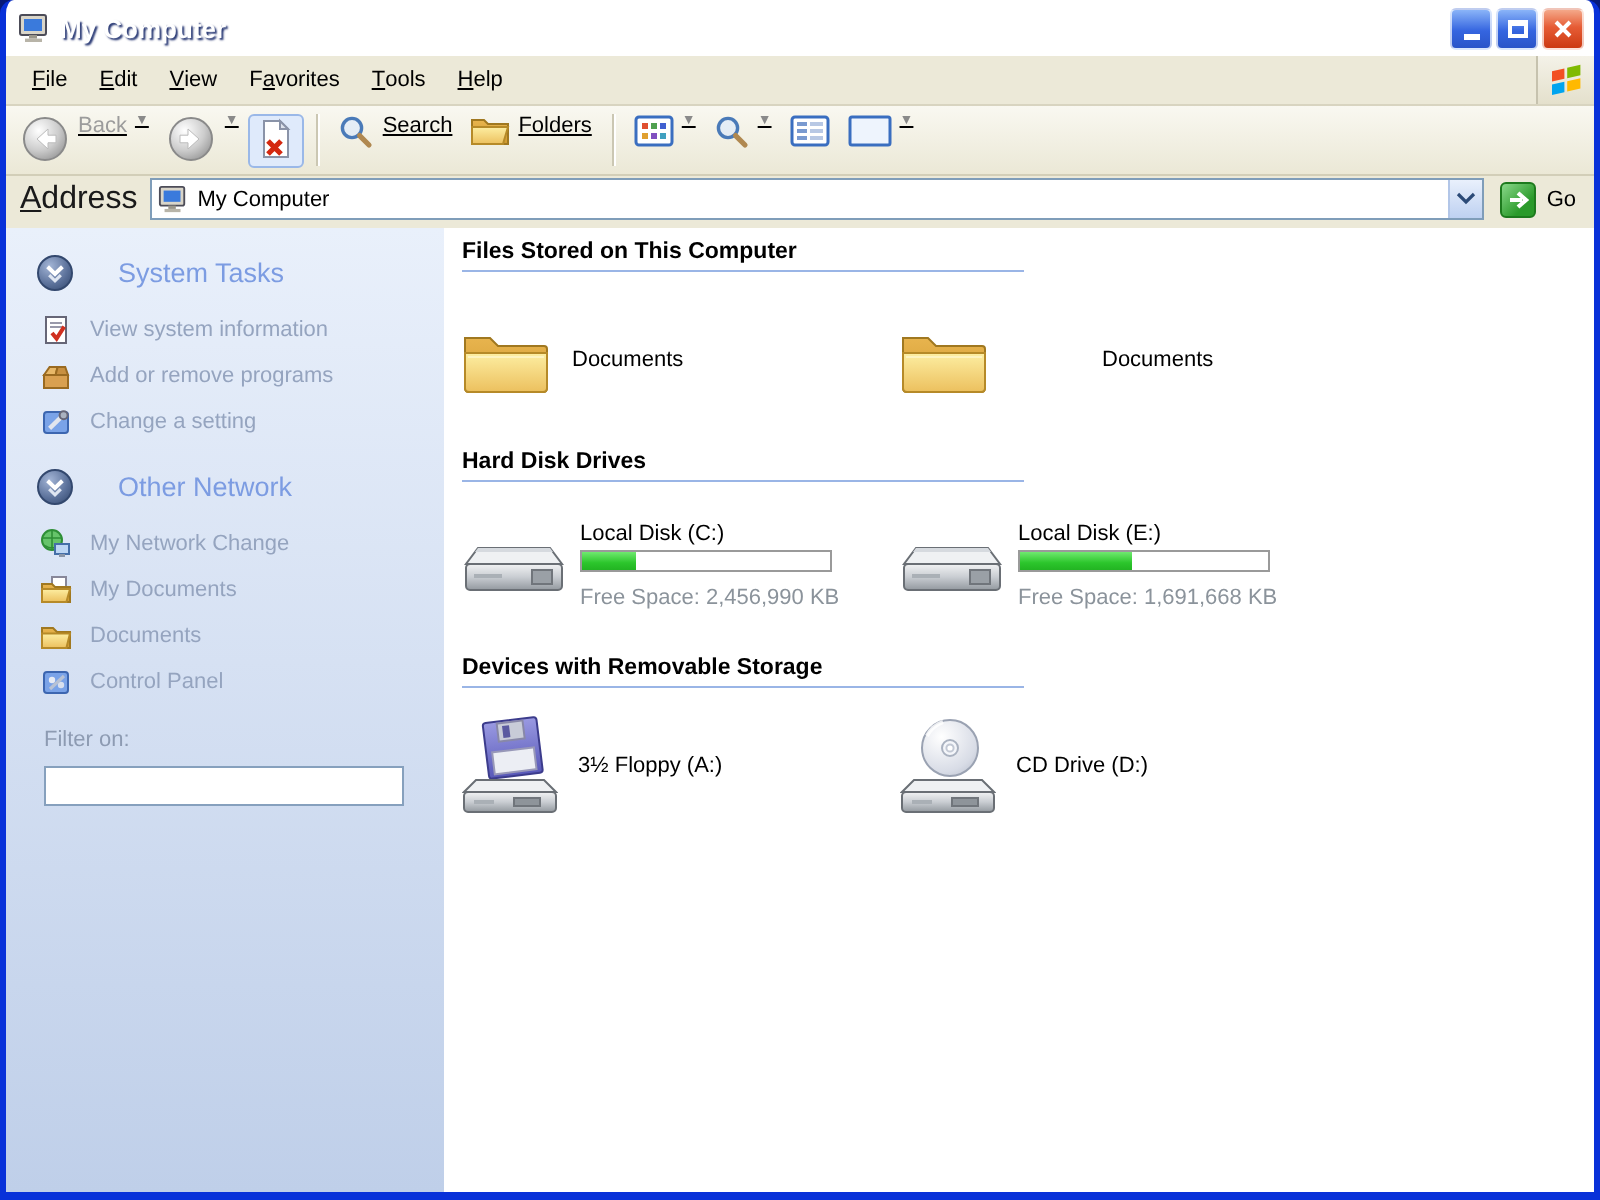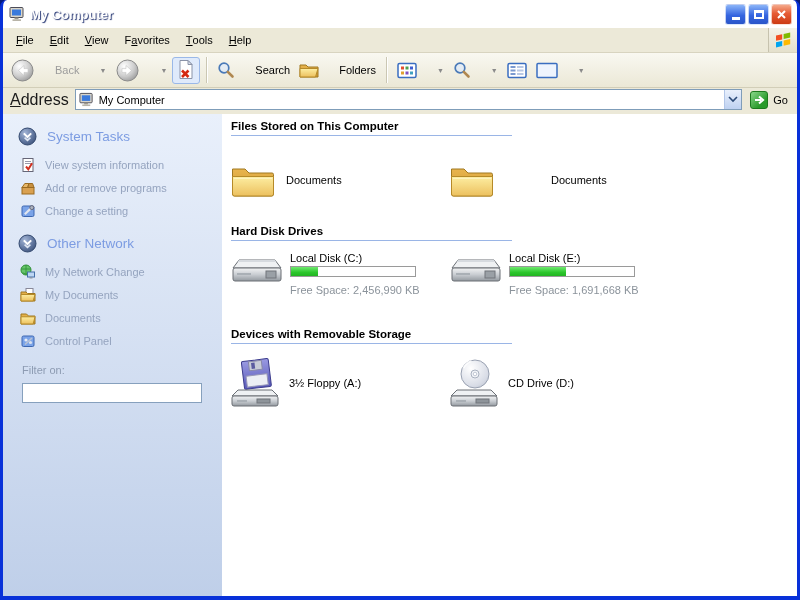--- a/index.html
+++ b/index.html
@@ -20,21 +20,21 @@
   .glyph-max{width:10px;height:9px;border:2px solid #fff;border-top-width:3px;}
   
   .menubar{height:25px;flex:0 0 25px;background:#ece9d8;display:flex;align-items:stretch;
     padding-left:5px;border-bottom:1px solid #d8d4c0;}
   .menu-item{display:flex;align-items:center;padding:0 8px;font-size:11px;color:#000;}
   u{text-underline-offset:1px;}
   .flagbox{margin-left:auto;display:flex;align-items:center;padding:0 4px;border-left:1px solid #c6c2ae;background:linear-gradient(180deg,#f4f2e8,#e4e0cc);}
   
   .toolbar{height:35px;flex:0 0 35px;background:linear-gradient(180deg,#f9f8f1,#ebe8d6);
     display:flex;align-items:center;padding:0 3px;border-bottom:1px solid #d2ceb8;gap:1px;}
-  .tbtn{display:flex;align-items:center;gap:20px;padding:2px 4px;height:30px;border-radius:3px;}
+  .tbtn{display:flex;align-items:flex-start;gap:4px;padding:2px 4px;height:30px;border-radius:3px;text-decoration:underline;}
   .tbtn .lbl{font-size:11px;color:#000;}
   .tbtn.disabled .lbl{color:#9c9c9c;}
   .chev{font-size:7px;color:#8a8a8a;line-height:1;}
   .tsep{width:1px;height:26px;background:#cbc7b3;box-shadow:1px 0 0 #fff;margin:0 5px;flex:0 0 1px;}
   .tbtn.stopbtn{background:#dfeafb;border:1px solid #9ab8e8;height:27px;padding:1px 3px;}
   
   .addressbar{height:26px;flex:0 0 26px;background:#ece9d8;display:flex;align-items:center;
     gap:6px;padding:0 5px 3px 7px;}
   .addr-label{font-size:16px;color:#1a1a1a;text-align:right;}
   .addr-combo{flex:1;height:21px;background:#fff;border:1px solid #7f9db9;display:flex;align-items:center;padding-left:3px;}
@@ -42,39 +42,39 @@
   .addr-drop{width:17px;height:19px;background:linear-gradient(180deg,#e9f0fc,#bed1f1);
     border-left:1px solid #b2c6e8;display:flex;align-items:center;justify-content:center;}
   .go-btn{display:flex;align-items:center;gap:5px;font-size:11px;color:#000;padding:0 4px 0 2px;}
   .go-icon{width:18px;height:18px;border-radius:3px;border:1px solid #1d7a1d;
     background:linear-gradient(135deg,#8ad88a,#2a9a2a 70%);display:flex;align-items:center;justify-content:center;}
   
   .content{flex:1;display:flex;min-height:0;}
   .sidebar{width:219px;flex:0 0 219px;background:linear-gradient(180deg,#e9f0fb 0%,#d6e1f3 45%,#bfcfe9 100%);
     padding-top:13px;}
   .sb-section{margin-bottom:15px;}
-  .sb-header{display:flex;align-items:center;gap:10px;padding-left:15px;margin-bottom:10px;}
+  .sb-header{display:flex;align-items:center;gap:22px;padding-left:15px;margin-bottom:10px;}
   .sb-title{font-size:13.5px;color:#7c9ce2;}
   .sb-item{display:flex;align-items:center;gap:9px;padding-left:17px;margin-bottom:6px;font-size:11px;color:#95a4bf;height:17px;}
   .filter-wrap{margin-top:12px;}
   .filter-label{padding-left:19px;font-size:11px;color:#8d9bb2;}
   .filter-input{display:block;margin:7px 0 0 19px;width:180px;height:20px;border:1px solid #86a0bd;
     font-size:11px;padding:1px 3px;font-family:"Liberation Sans","DejaVu Sans",sans-serif;background:#fff;}
   .main{flex:1;background:#fff;padding:6px 0 12px 9px;overflow:hidden;}
   .sec-title{font-weight:bold;font-size:11.5px;color:#000;}
   .sec-rule{height:1px;background:#9ab5e6;width:281px;margin-top:3px;}
   .sec-head.mt1{margin-top:14px;}
   .sec-head.mt2{margin-top:13px;}
   .tile-grid{display:grid;grid-template-columns:219px 1fr;}
   .folder-grid{margin-top:13px;}
   .folder-tile{display:flex;align-items:center;gap:11px;height:62px;}
   .folder-tile.alt{gap:57px;}
   .tile-label{font-size:11px;color:#000;}
   .drive-grid{margin-top:10px;}
-  .drive-tile{display:flex;align-items:flex-start;gap:7px;height:64px;}
+  .drive-tile{display:flex;align-items:center;gap:7px;height:64px;}
   .drive-info{padding-top:1px;}
   .drive-name{font-size:11px;color:#000;display:block;}
   .bar{width:126px;height:11px;border:1px solid #9a9a9a;background:#fff;margin:2px 0 3px 0;}
   .bar-fill{height:100%;background:linear-gradient(180deg,#6fe96f,#2cc62c 60%,#22b422);}
   .free{font-size:11px;color:#8b939b;}
   .device-grid{margin-top:4px;}
   .device-tile{display:flex;align-items:center;gap:10px;height:70px;}
   svg{display:block;}
 </style>
 </head>

